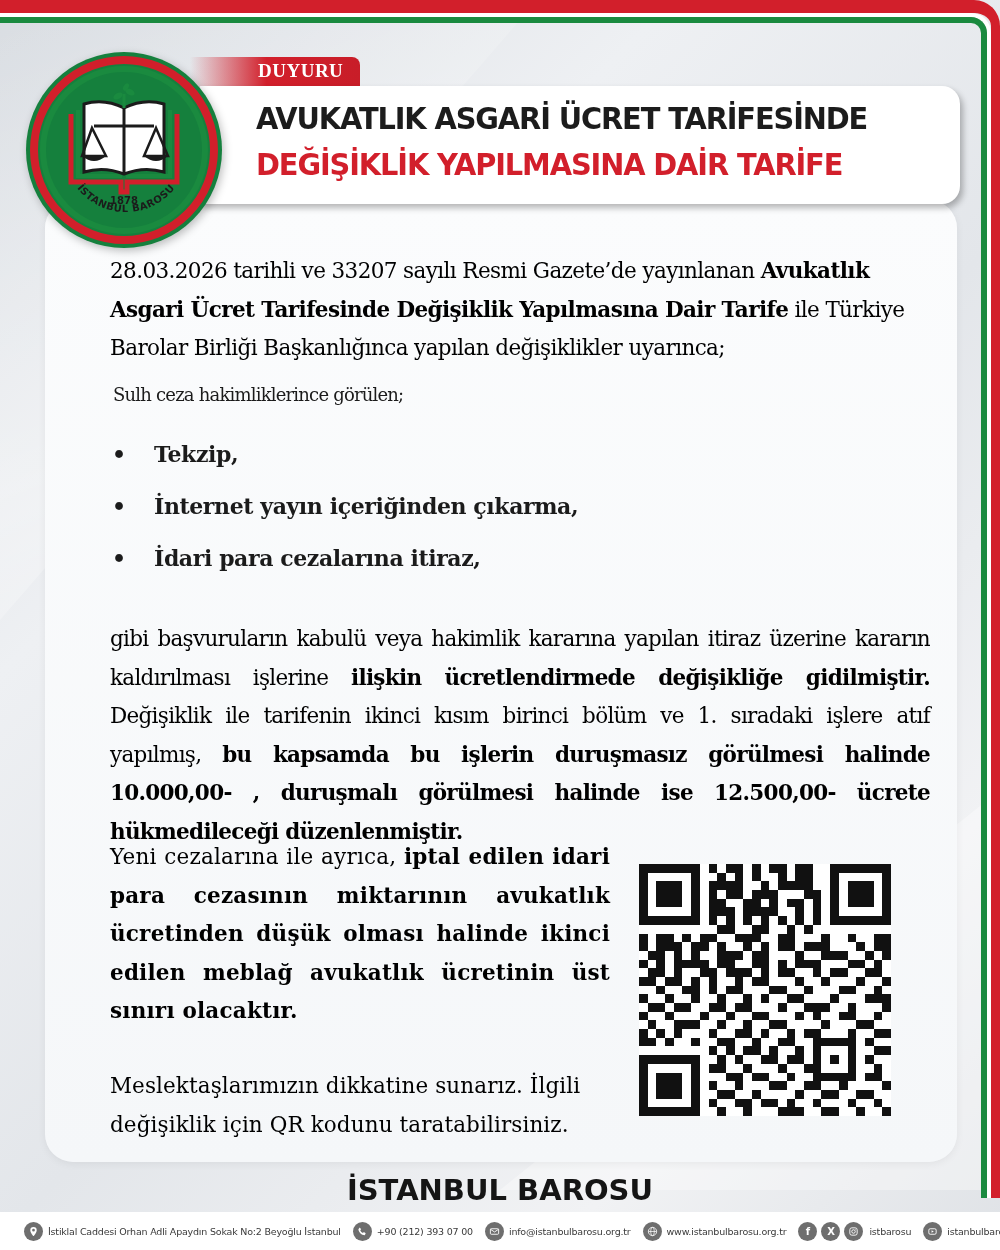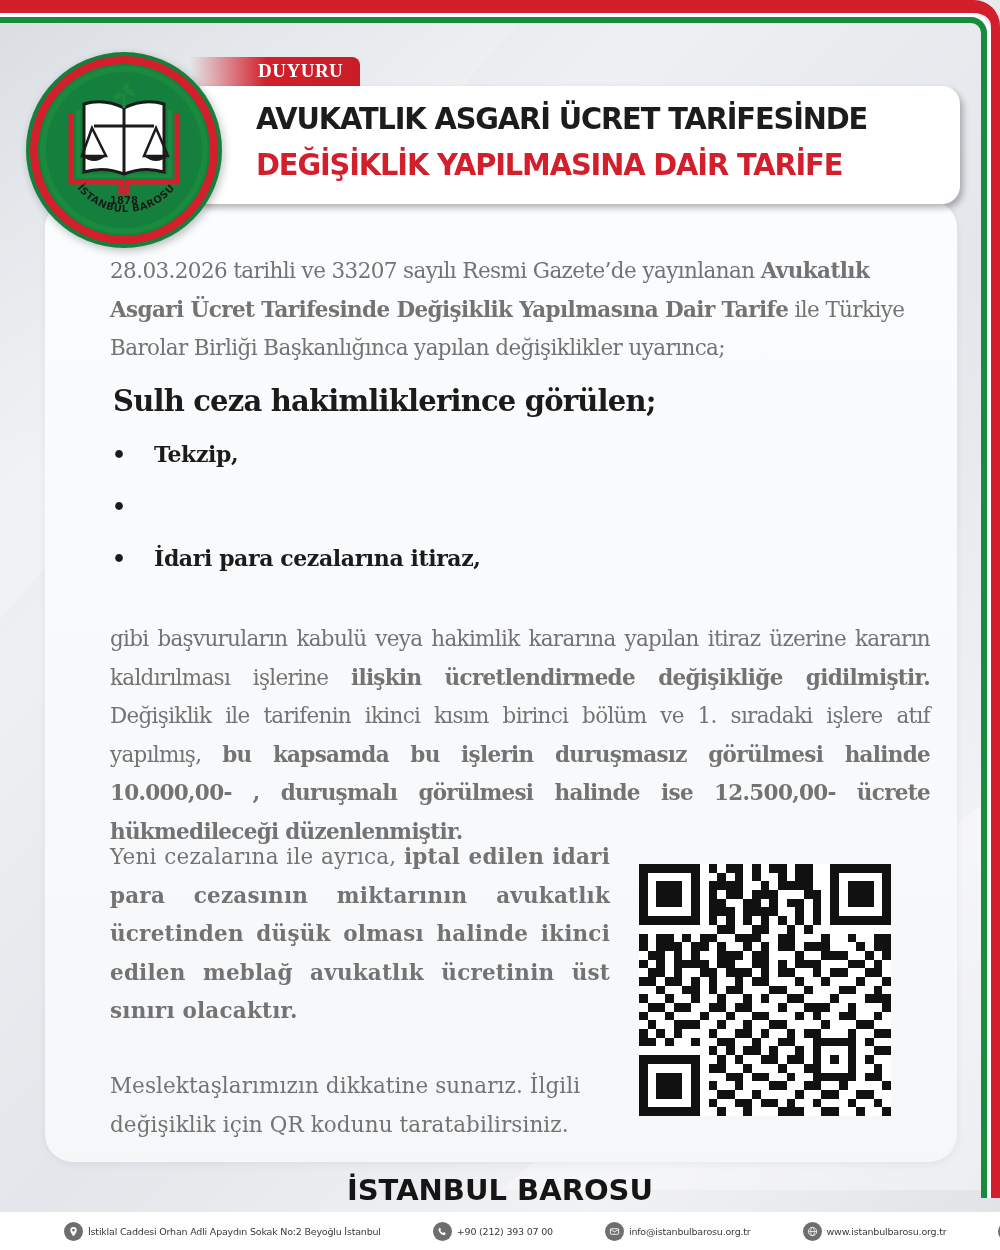--- a/index.html
+++ b/index.html
@@ -55,24 +55,24 @@
 
   
   .logo {
     position: absolute; left: 26px; top: 52px; width: 196px; height: 196px;
     border-radius: 50%; background: #15803d;
     box-shadow: 2px 3px 8px rgba(0,0,0,0.25);
   }
   .logo svg { position: absolute; left: 0; top: 0; }
 
   
-  .text { position: absolute; left: 110px; width: 820px; font-size: 21.5px; line-height: 38.5px; color: #737373; font-family: "DejaVu Serif", serif; }
+  .text { position: absolute; left: 110px; width: 820px; font-size: 21.5px; line-height: 38.5px; color: #000000; font-family: "DejaVu Serif", serif; }
   .text b { font-weight: bold; }
   .p1 { top: 252px; letter-spacing: -0.6px; }
-  .subhead { position: absolute; left: 113px; top: 384px; font-size: 29px; font-weight: bold; letter-spacing: -0.8px; }
+  .subhead { position: absolute; left: 113px; top: 384px; font-size: 18px; font-weight: normal; letter-spacing: -0.8px; }
   .bullets { position: absolute; left: 110px; top: 436px; list-style: none; }
   .bullets li { position: relative; height: 52px; line-height: 36px; font-size: 22px; font-weight: bold; padding-left: 44px; letter-spacing: -0.4px; }
   .bullets li .dot { position: absolute; left: 2px; top: 0; font-size: 22px; }
   .p2 { top: 620px; letter-spacing: -0.7px; text-align: justify; }
   .p3 { top: 838px; width: 500px; letter-spacing: 0.2px; text-align: justify; }
   .p4 { top: 1044px; width: 500px; letter-spacing: 0.1px; margin-top: 23px; }
 
   
   .qr { position: absolute; left: 639px; top: 864px; width: 252px; height: 252px; background: #ffffff; }
 
@@ -80,21 +80,21 @@
   .footer-brand {
     position: absolute; left: 0; width: 1000px; top: 1173px; text-align: center;
     font-family: "DejaVu Sans", sans-serif; font-weight: bold; font-size: 29px;
     color: #151515; letter-spacing: 0px;
   }
   .footer-bar {
     position: absolute; left: 0; bottom: 0; width: 1000px; height: 38px; background: #ffffff;
     display: flex; align-items: center; padding-left: 24px;
     font-family: "DejaVu Sans", sans-serif; font-size: 9.5px; color: #3a3a3a; letter-spacing: -0.2px;
   }
-  .fitem { display: flex; align-items: center; margin-right: 12px; white-space: nowrap; margin-left: 40px; }
+  .fitem { display: flex; align-items: center; margin-right: 12px; white-space: nowrap; }
   .ficon { width: 19px; height: 19px; border-radius: 50%; background: #6e6e6e; color: #fff; display: inline-flex; align-items: center; justify-content: center; font-size: 10px; margin-right: 5px; flex-shrink: 0; }
   .ficon svg { width: 11px; height: 11px; }
   .social { display: flex; align-items: center; margin-right: 0; }
   .social .ficon { margin-right: 4px; }
 </style>
 </head>
 <body>
 
 <div class="facet facet1"></div>
 <div class="facet facet2"></div>
@@ -142,21 +142,21 @@
 </div>
 
 <div class="text p1">
   <span>28.03.2026 tarihli ve 33207 sayılı Resmi Gazete’de yayınlanan </span><b>Avukatlık Asgari Ücret Tarifesinde Değişiklik Yapılmasına Dair Tarife</b><span> ile Türkiye Barolar Birliği Başkanlığınca yapılan değişiklikler uyarınca;</span>
 </div>
 
 <div class="subhead">Sulh ceza hakimliklerince görülen;</div>
 
 <ul class="bullets">
   <li><span class="dot">•</span><span>Tekzip,</span></li>
-  <li><span class="dot">•</span></li>
+  <li><span class="dot">•</span><span>İnternet yayın içeriğinden çıkarma,</span></li>
   <li><span class="dot">•</span><span>İdari para cezalarına itiraz,</span></li>
 </ul>
 
 <div class="text p2">
   <span>gibi başvuruların kabulü veya hakimlik kararına yapılan itiraz üzerine kararın kaldırılması işlerine </span><b>ilişkin ücretlendirmede değişikliğe gidilmiştir.</b><span> Değişiklik ile tarifenin ikinci kısım birinci bölüm ve 1. sıradaki işlere atıf yapılmış, </span><b>bu kapsamda bu işlerin duruşmasız görülmesi halinde 10.000,00-  , duruşmalı görülmesi halinde ise 12.500,00-   ücrete hükmedileceği düzenlenmiştir.</b>
 </div>
 
 <div class="text p3">
   <span>Yeni cezalarına ile ayrıca, </span><b>iptal edilen idari para cezasının miktarının avukatlık ücretinden düşük olması halinde ikinci edilen meblağ avukatlık ücretinin üst sınırı olacaktır.</b>
 </div>
@@ -409,21 +409,21 @@
   <div class="fitem social">
     <span class="ficon" style="font-weight:bold;font-family:'DejaVu Sans',sans-serif;">f</span>
     <span class="ficon" style="font-weight:bold;font-family:'DejaVu Sans',sans-serif;">X</span>
     <span class="ficon">
       <svg viewBox="0 0 12 12">
           <rect x="2" y="2" width="8" height="8" rx="2.2" fill="none" stroke="#fff" stroke-width="1"></rect>
           <circle cx="6" cy="6" r="1.9" fill="none" stroke="#fff" stroke-width="1"></circle>
           <circle cx="8.4" cy="3.6" r="0.5" fill="#fff"></circle>
         </svg>
     </span>
-    <span style="margin-right:12px;margin-left:2px;">kapsamda</span>
+    <span style="margin-right:12px;margin-left:2px;">istbarosu</span>
   </div>
   <div class="fitem">
     <span class="ficon">
       <svg viewBox="0 0 12 12">
           <rect x="2" y="3" width="8" height="6" rx="1.5" fill="none" stroke="#fff" stroke-width="1"></rect>
           <path d="M5 4.6v2.8L7.4 6z" fill="#fff"></path>
         </svg>
     </span>
     <span>istanbulbarosuTV</span>
   </div>

